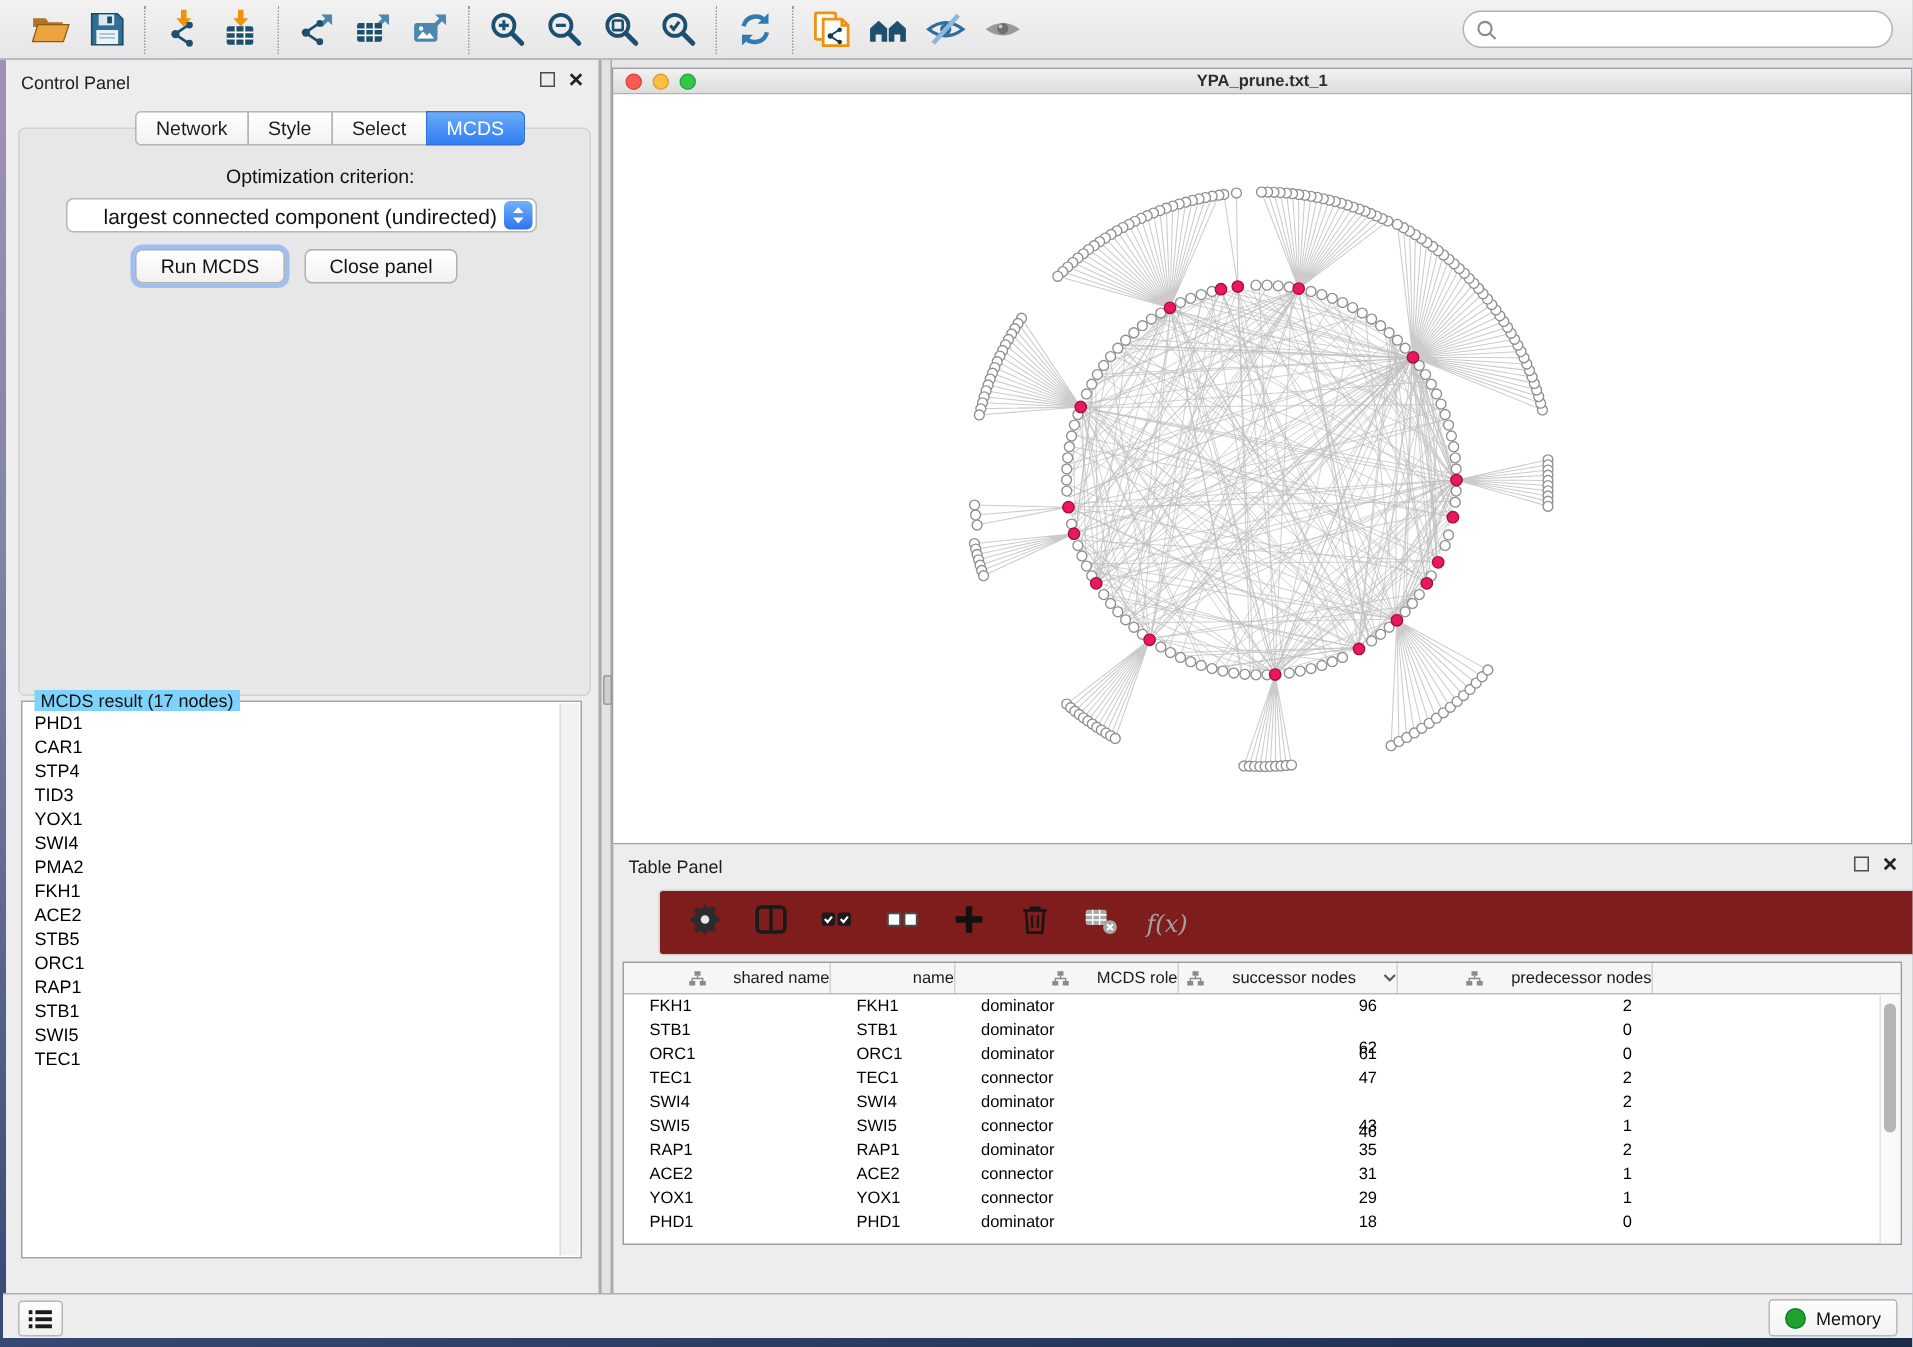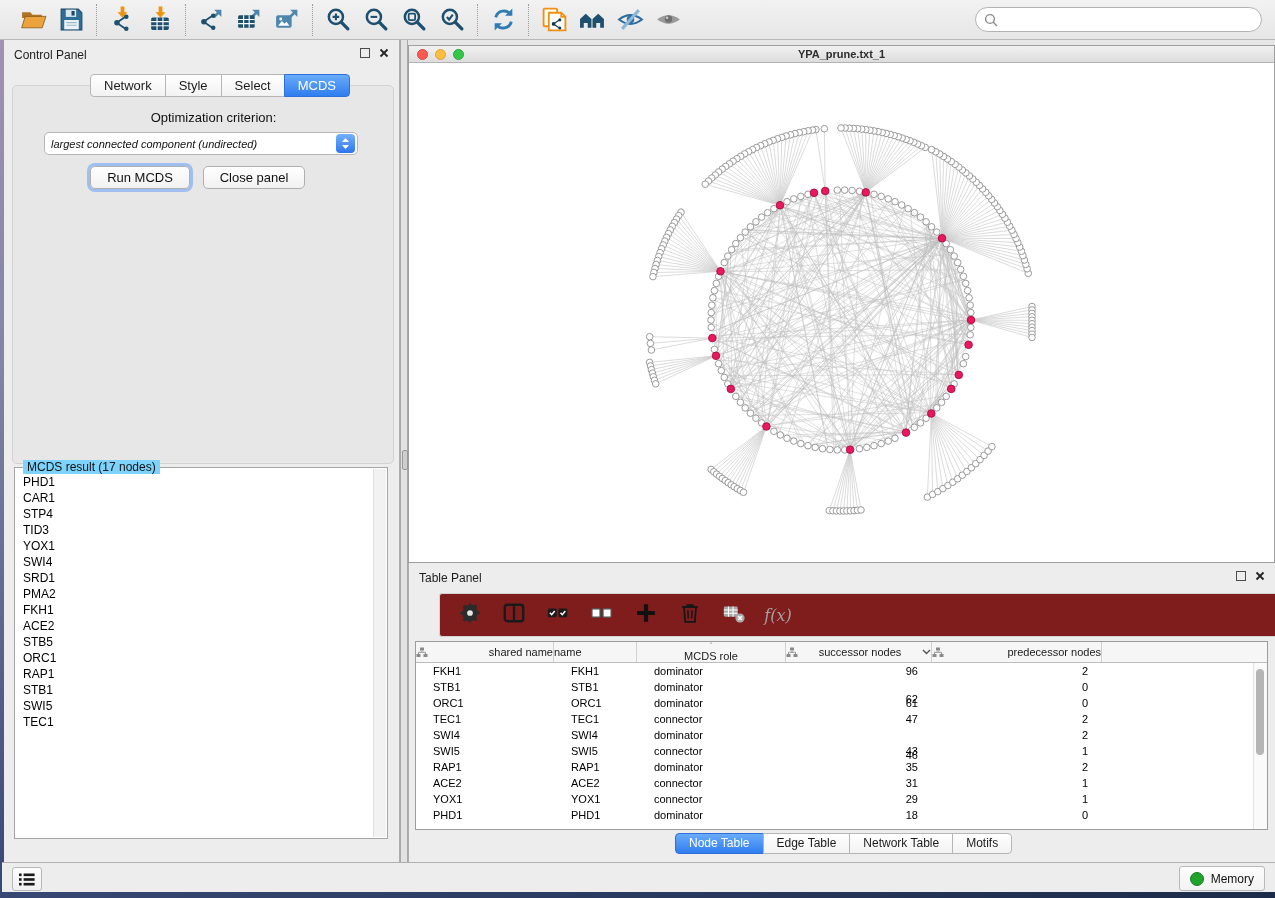--- a/index.html
+++ b/index.html
@@ -31,21 +31,21 @@
             background:linear-gradient(#ffffff,#f2f2f2);border:1px solid #b6b6b6;margin-left:-1px;cursor:default;}
   .seg-item:first-child{border-radius:4px 0 0 4px;margin-left:12px;}
   .seg-item:last-child{border-radius:0 4px 4px 0;}
   .seg-item.sel{background:linear-gradient(#6aacf9,#2f7df0);color:#fff;border-color:#2f6fd8;}
   #cp-box{position:absolute;left:8px;top:45px;width:380px;height:377px;background:#e7e7e7;
           border:1px solid #d2d2d2;border-radius:5px;}
   #cp-tabs{left:74px;top:34px;z-index:3;}
   #opt-label{position:absolute;left:0;top:70px;width:100%;text-align:center;font-size:13px;color:#111;margin-left:12px;}
   #criterion{position:absolute;left:40px;top:92px;width:314px;height:23px;background:#fff;border:1px solid #b6b6b6;
              border-radius:5px;display:flex;align-items:center;box-sizing:border-box;}
-  #criterion .val{flex:1;font-size:11px;color:#111;padding-left:6px;white-space:nowrap;font-style:italic;}
+  #criterion .val{flex:1;font-size:14px;color:#111;padding-left:24px;white-space:nowrap;}
   #criterion .stepper{width:19px;height:19px;margin-right:2px;border-radius:4px;
              background:linear-gradient(#71b1fb,#2e74ee);display:flex;align-items:center;justify-content:center;}
   .mac-btn{position:absolute;height:23px;background:linear-gradient(#ffffff,#f1f1f1);border:1px solid #b0b0b0;
            border-radius:5px;font-size:13px;color:#111;display:flex;align-items:center;justify-content:center;
            box-sizing:border-box;cursor:default;font-family:"Liberation Sans",sans-serif;}
   #run-btn{left:86px;top:126px;width:100px;box-shadow:0 0 0 3px rgba(110,165,245,.6);}
   #close-btn{left:199px;top:126px;width:102px;}
   #mcds-group{position:absolute;left:10px;top:427px;width:372px;height:370px;border:1px solid #a5a5a5;background:#fff;}
   #mcds-legend{position:absolute;left:8px;top:-8px;background:#7dd3fc;padding:0 4px;font-size:12px;color:#111;}
   #mcds-list{position:absolute;left:1px;top:3px;right:13px;bottom:1px;overflow:hidden;padding:3px 0 0 7px;}
@@ -67,21 +67,21 @@
   #net-canvas{position:absolute;left:0;top:17px;width:865px;height:499px;background:#fff;}
 
   
   #table-panel{left:408px;top:563px;width:867px;height:299px;background:#ededed;border-left:1px solid #adadad;box-sizing:border-box;}
   #tp-toolbar{position:absolute;left:6px;top:30px;width:853px;height:44px;background:#7f1d1d;border:1px solid #d4d4d4;
               border-radius:3px;display:flex;align-items:center;gap:16px;padding-left:16px;box-sizing:border-box;margin-left:24px;}
   .tp-btn{width:28px;height:28px;display:flex;align-items:center;justify-content:center;}
   .fx{font-family:"DejaVu Serif",serif;font-style:italic;font-size:16px;color:#a2a2a2;}
   #tp-table{position:absolute;left:6px;top:78px;width:853px;height:189px;background:#fff;border:1px solid #9c9c9c;box-sizing:border-box;overflow:hidden;}
   #tp-header{display:flex;height:21px;background:#f6f6f6;border-bottom:1px solid #bdbdbd;box-sizing:border-box;}
-  .th{display:flex;align-items:center;justify-content:space-between;gap:6px;font-size:11px;color:#1b1b1b;
+  .th{display:flex;align-items:center;justify-content:flex-end;gap:18px;font-size:11px;color:#1b1b1b;
       border-right:1px solid #d0d0d0;box-sizing:border-box;height:100%;}
   .tr{display:flex;height:16px;align-items:center;}
   .td{font-size:11px;color:#000;box-sizing:border-box;white-space:nowrap;overflow:hidden;}
   .td.left{padding-left:17px;text-align:left;}
   .td.right{padding-right:14px;text-align:right;}
   #tp-scroll{position:absolute;right:0;top:21px;width:13px;bottom:0;background:#fafafa;border-left:1px solid #e2e2e2;}
   #tp-thumb{position:absolute;left:2px;top:6px;width:8px;height:86px;background:#b5b5b5;border-radius:4px;}
   #tp-tabs{left:254px;top:270px;}
   #tp-tabs .seg-item{height:19px;line-height:19px;font-size:12px;}
 
@@ -313,21 +313,20 @@
     <div id="close-btn" class="mac-btn">Close panel</div>
     <div id="mcds-group">
       <span id="mcds-legend">MCDS result (17 nodes)</span>
       <div id="mcds-list">
           <div class="item">PHD1</div>
           <div class="item">CAR1</div>
           <div class="item">STP4</div>
           <div class="item">TID3</div>
           <div class="item">YOX1</div>
           <div class="item">SWI4</div>
-          <div class="item">SRD1</div>
           <div class="item">PMA2</div>
           <div class="item">FKH1</div>
           <div class="item">ACE2</div>
           <div class="item">STB5</div>
           <div class="item">ORC1</div>
           <div class="item">RAP1</div>
           <div class="item">STB1</div>
           <div class="item">SWI5</div>
           <div class="item">TEC1</div>
         </div>
@@ -697,21 +696,21 @@
   <rect x="4" y="0.5" width="4" height="3" fill="#8a8a8a"></rect>
   <rect x="0.5" y="7" width="4" height="3" fill="#8a8a8a"></rect>
               <rect x="7.5" y="7" width="4" height="3" fill="#8a8a8a"></rect>
   <path d="M6 3.5 v1.8 M2.5 7 v-1.7 h7 V7" fill="none" stroke="#8a8a8a" stroke-width="0.9"></path>
             </svg>
             <span>shared name</span>
           </div>
           <div class="th" style="width: 83px;">
             <span>name</span>
           </div>
-          <div class="th" style="width: 149px; flex-direction: column;">
+          <div class="th" style="width: 149px;">
             <svg width="12" height="11" viewBox="0 0 12 11">
   <rect x="4" y="0.5" width="4" height="3" fill="#8a8a8a"></rect>
   <rect x="0.5" y="7" width="4" height="3" fill="#8a8a8a"></rect>
               <rect x="7.5" y="7" width="4" height="3" fill="#8a8a8a"></rect>
   <path d="M6 3.5 v1.8 M2.5 7 v-1.7 h7 V7" fill="none" stroke="#8a8a8a" stroke-width="0.9"></path>
             </svg>
             <span>MCDS role</span>
           </div>
           <div class="th" style="width: 146px;">
             <svg width="12" height="11" viewBox="0 0 12 11">
@@ -805,26 +804,20 @@
             <div class="td left" style="width: 83px;">PHD1</div>
             <div class="td left" style="width: 149px;">dominator</div>
             <div class="td right" style="width: 146px;">18</div>
             <div class="td right" style="width: 170px;">0</div>
           </div>
         </div>
       <div id="tp-scroll">
           <div id="tp-thumb"></div>
         </div>
     </div>
-    <div id="tp-tabs" class="seg abs">
-        <div class="seg-item sel">Node Table</div>
-        <div class="seg-item">Edge Table</div>
-        <div class="seg-item">Network Table</div>
-        <div class="seg-item">Motifs</div>
-      </div>
   </div>
 
   <div id="status-bar" class="abs">
     <div id="list-btn">
       <svg width="16" height="13" viewBox="0 0 16 13">
         <rect x="0" y="0.5" width="2.6" height="2.6" fill="#1a1a1a"></rect>
           <rect x="4.6" y="0.5" width="11" height="2.6" fill="#1a1a1a"></rect>
         <rect x="0" y="5.2" width="2.6" height="2.6" fill="#1a1a1a"></rect>
           <rect x="4.6" y="5.2" width="11" height="2.6" fill="#1a1a1a"></rect>
         <rect x="0" y="9.9" width="2.6" height="2.6" fill="#1a1a1a"></rect>

